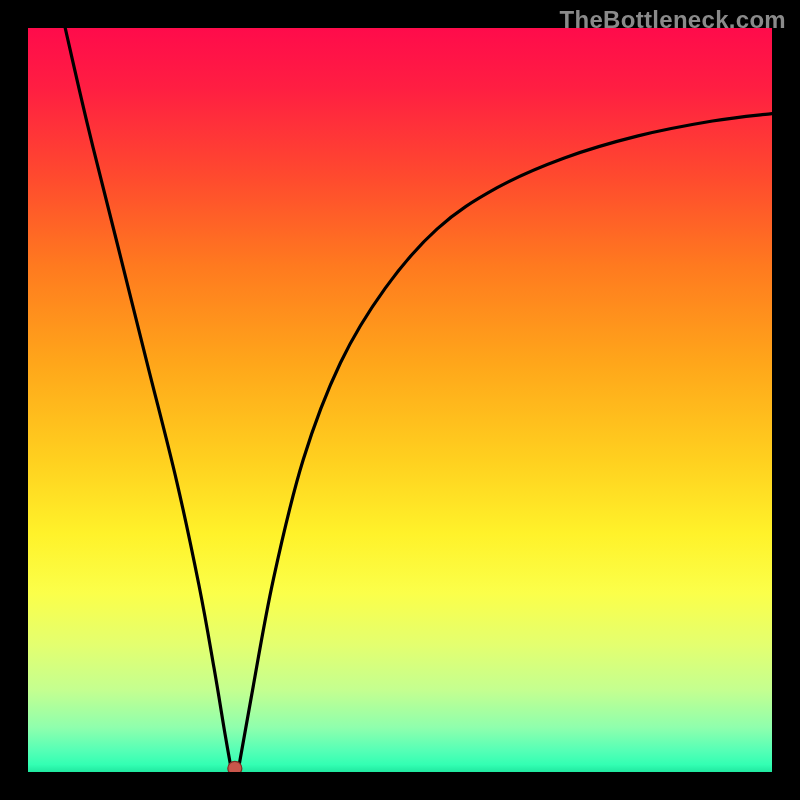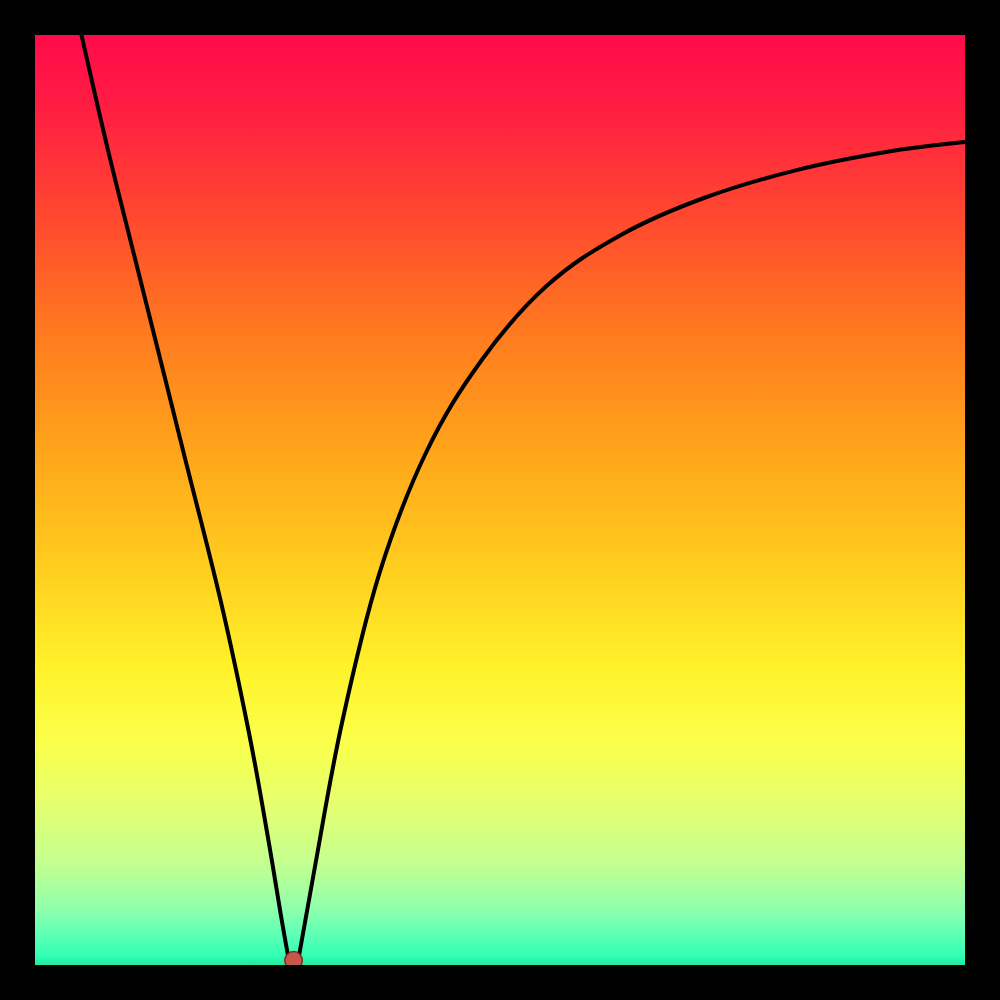--- a/index.html
+++ b/index.html
@@ -62,20 +62,21 @@
   .dot {
     fill: #c9564b;
     stroke: #7a2e25;
     stroke-width: 1.2;
   }
 </style>
 </head>
 <body>
 
 <div class="frame">
+  <div class="watermark">TheBottleneck.com</div>
   <div class="plot-area">
     <svg class="curve" viewBox="0 0 744 744">
       <path d="M 37.20 0.00 C 41.22 17.41, 50.15 57.88, 59.52 96.72 C 68.89 135.56, 78.57 172.91, 89.28 215.76 C 99.99 258.61, 108.33 291.95, 119.04 334.80 C 129.75 377.65, 139.43 413.66, 148.80 453.84 C 158.17 494.02, 164.42 524.52, 171.12 558.00 C 177.82 591.48, 181.31 613.06, 186.00 639.84 C 190.69 666.62, 194.08 688.72, 197.16 706.80 C 200.24 724.88, 202.04 734.25, 203.11 740.28" fill="none" stroke="#000" stroke-width="3.2" stroke-linecap="round"></path>
       <path d="M 210.55 740.28 C 212.83 727.56, 216.91 703.75, 223.20 669.60 C 229.49 635.45, 236.15 593.41, 245.52 550.56 C 254.89 507.71, 263.23 470.36, 275.28 431.52 C 287.33 392.68, 297.75 365.60, 312.48 334.80 C 327.21 304.00, 339.71 284.51, 357.12 260.40 C 374.53 236.29, 389.11 218.96, 409.20 200.88 C 429.29 182.80, 445.95 172.68, 468.72 159.96 C 491.49 147.24, 510.24 139.57, 535.68 130.20 C 561.12 120.83, 583.30 114.58, 610.08 107.88 C 636.86 101.18, 660.37 97.02, 684.48 93.00 C 708.59 88.98, 733.29 86.90, 744.00 85.56" fill="none" stroke="#000" stroke-width="3.2" stroke-linecap="round"></path>
       <circle class="dot" r="7" cx="206.83" cy="740.28"></circle>
     </svg>
   </div>
 </div>
 
 </body></html>

